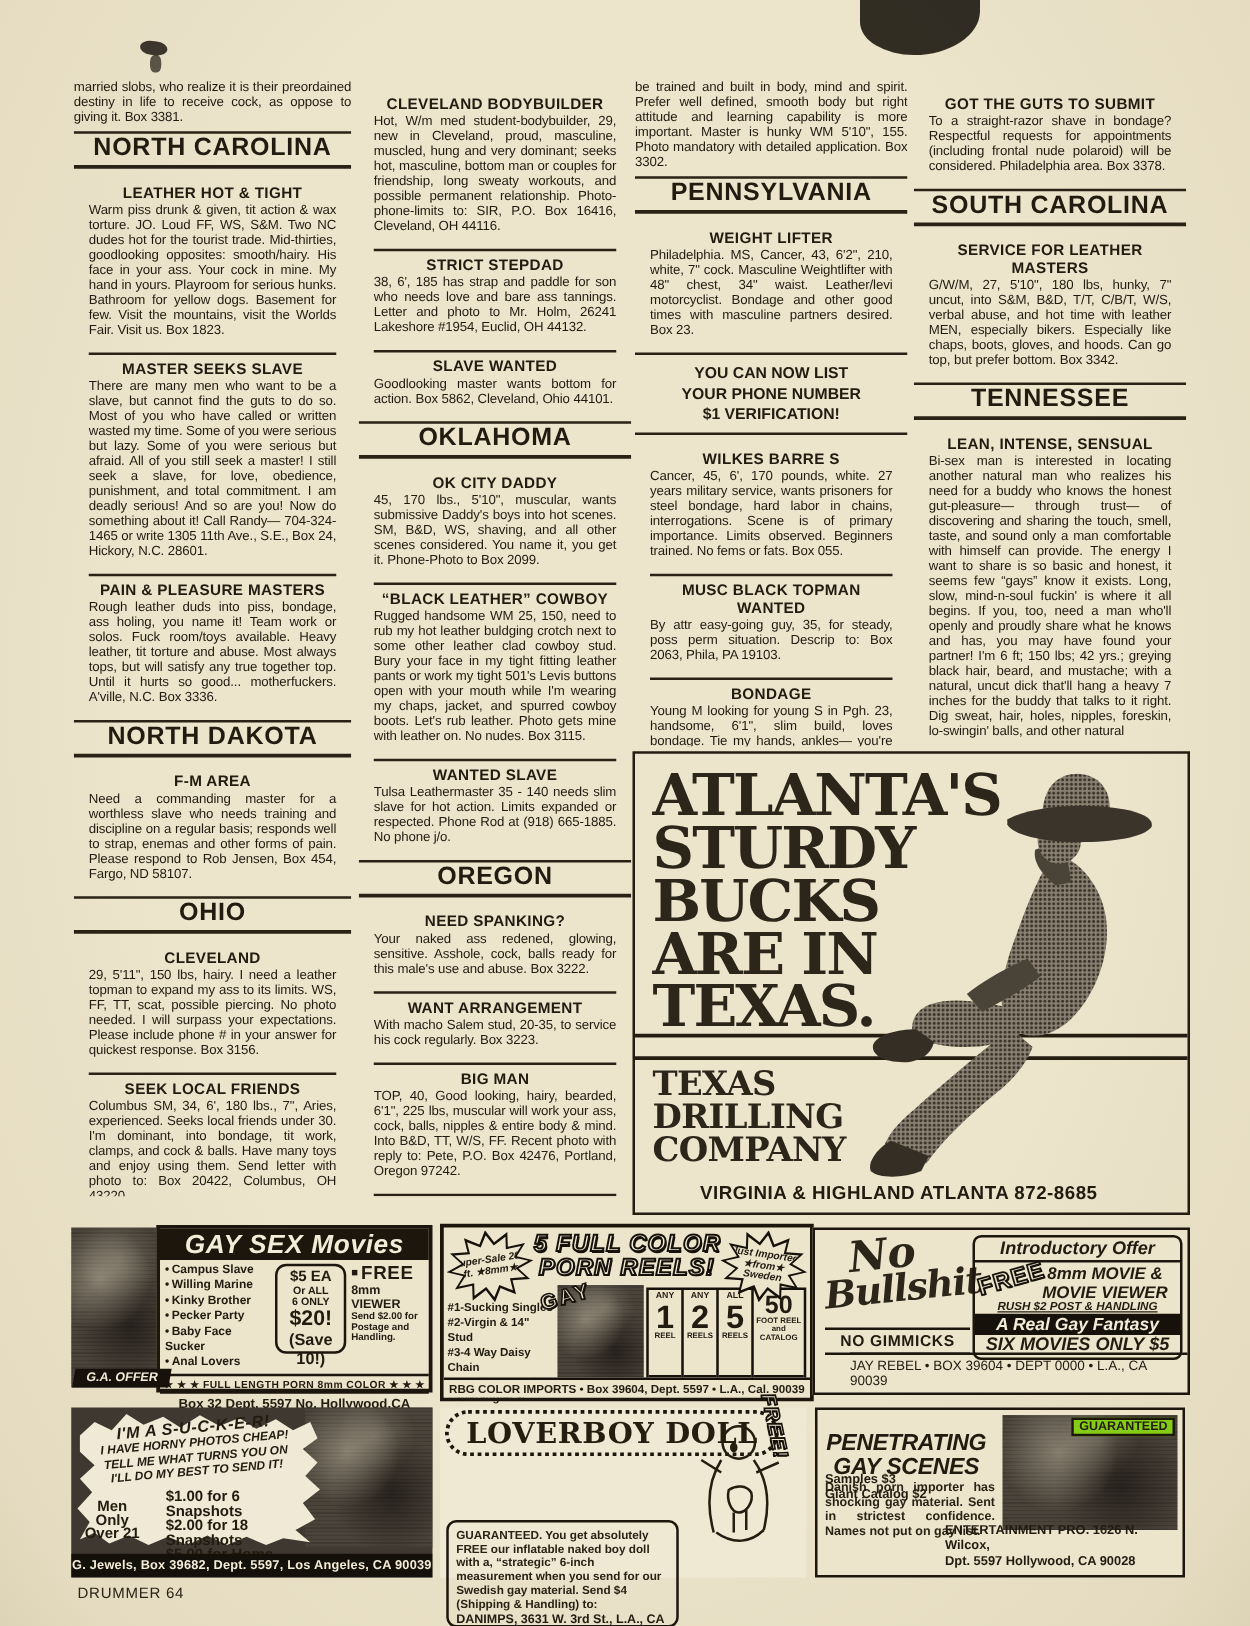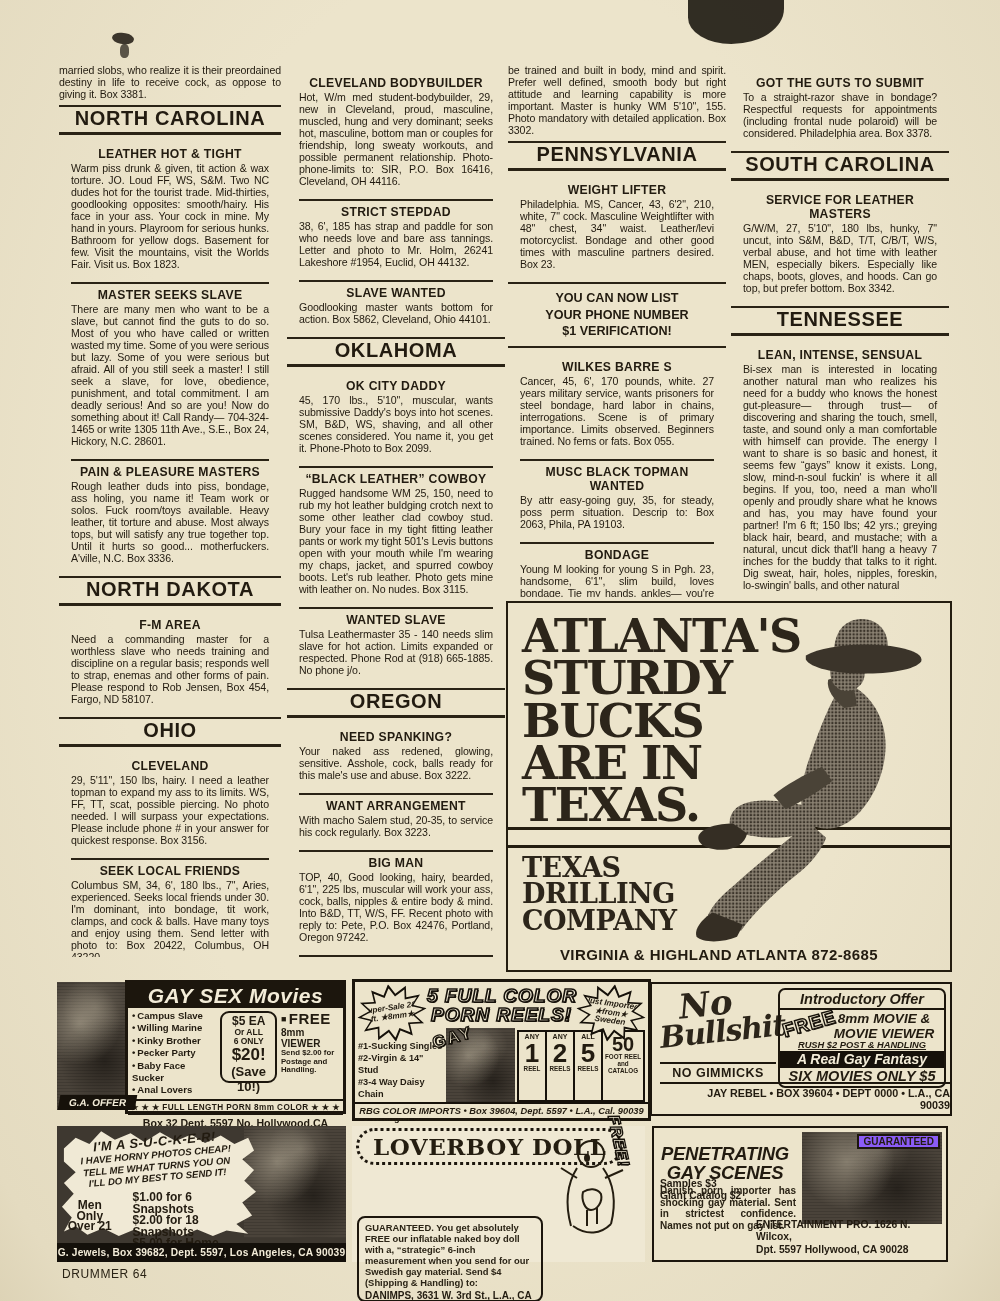--- a/index.html
+++ b/index.html
@@ -87,41 +87,41 @@
   .reels-table{display:flex;border:2px solid #16110a;margin:4px 0 0 2px;height:82px;background:#ece4cb;}
   .cell{width:26px;border-left:2px solid #16110a;display:flex;flex-direction:column;align-items:center;}
   .cell:first-child{border-left:none;}
   .cell .t{font-size:7px;font-weight:bold;margin-top:1px;}
   .cell .n{font-size:26px;font-weight:900;line-height:26px;}
   .cell .b{font-size:6.3px;font-weight:bold;text-align:center;line-height:6.8px;}
   .cell .p{font-size:11px;font-weight:900;border-top:2px solid #16110a;width:100%;text-align:center;margin-top:auto;}
   .cell.last{width:40px;}
   .cell.last .n{font-size:20px;line-height:20px;margin-top:2px;}
   .reels-addr{position:absolute;left:0;right:0;bottom:0;border-top:2px solid #16110a;font-weight:bold;font-size:9.3px;
-    text-align:center;padding:2px 0;background:#ece4cb;font-style:italic;}
+    text-align:center;padding:2px 0;background:#ece4cb;}
   
   .nbs{position:absolute;left:650px;top:982px;width:298px;height:130px;border:2px solid #1c160d;background:#ece4cb;}
   .nbs-script{position:absolute;left:6px;top:4px;width:118px;text-align:center;transform:rotate(-6deg);
     font-family:"DejaVu Serif", serif;font-style:italic;font-weight:bold;color:#2c251a;}
   .nbs-script .l1{display:block;font-size:34px;line-height:30px;margin-right:20px;}
   .nbs-script .l2{display:block;font-size:30px;line-height:28px;letter-spacing:-1px;}
   .nbs-gimmicks{position:absolute;left:8px;top:78px;width:116px;text-align:center;font-weight:bold;font-size:12.5px;
     letter-spacing:.5px;border-top:2px solid #1c160d;border-bottom:2px solid #1c160d;padding:2px 0;}
   .nbs-box{position:absolute;right:4px;top:4px;width:164px;height:96px;border:2.5px solid #1c160d;border-radius:7px;
     text-align:center;overflow:hidden;}
   .nbs-offer{font-style:italic;font-weight:bold;font-size:14.5px;border-bottom:2px solid #1c160d;padding:1px 0;}
   .nbs-freerow{position:relative;height:30px;}
   .nbs-free{position:absolute;left:2px;top:3px;transform:rotate(-16deg);font-weight:900;font-size:19px;letter-spacing:1px;
     color:#ece4cb;-webkit-text-stroke:1.4px #16110a;text-shadow:1px 1px 0 #16110a;}
   .nbs-movie{margin-left:44px;font-style:italic;font-weight:bold;font-size:13.5px;line-height:14.5px;padding-top:2px;}
   .nbs-rush{font-style:italic;font-weight:bold;font-size:9.3px;text-decoration:underline;}
   .nbs-fantasy{background:#16110a;color:#f3ecd8;font-style:italic;font-weight:bold;font-size:14px;line-height:17px;margin-top:1px;}
   .nbs-six{font-style:italic;font-weight:bold;font-size:14.5px;line-height:17px;}
-  .nbs-addr{position:absolute;left:0;right:0;bottom:0;border-top:2px solid #1c160d;font-weight:bold;font-size:10.8px;
-    text-align:right;padding:3px 0;margin-left:28px;}
+  .nbs-addr{position:absolute;left:0;right:0;bottom:0;border-top:2px solid #1c160d;font-weight:normal;font-size:10.8px;
+    text-align:left;padding:3px 0;margin-left:28px;}
   
   .suck{position:absolute;left:57px;top:1126px;width:289px;height:136px;background:#3e3830;overflow:hidden;}
   .suck-photo{position:absolute;right:0;top:0;width:102px;height:112px;}
   .suck-burst{position:absolute;left:3px;top:3px;width:196px;height:108px;background:#f0e9d5;
     clip-path:polygon(2% 18%,8% 8%,15% 14%,21% 2%,28% 10%,36% 4%,43% 12%,51% 3%,59% 11%,67% 5%,74% 13%,82% 6%,89% 14%,96% 8%,99% 20%,93% 28%,99% 38%,94% 48%,100% 58%,93% 68%,98% 80%,90% 88%,96% 97%,85% 94%,78% 99%,70% 93%,62% 99%,54% 92%,46% 99%,38% 93%,30% 99%,22% 92%,14% 98%,8% 90%,2% 95%,6% 82%,1% 72%,7% 60%,2% 50%,8% 40%,2% 30%);}
   .suck-rot{position:absolute;left:14px;top:8px;width:170px;transform:rotate(-5deg);text-align:center;}
   .suck-title{font-weight:bold;font-style:italic;font-size:13px;letter-spacing:.5px;}
   .suck-line{font-weight:bold;font-size:9.6px;line-height:11.5px;font-style:italic;}
   .suck-prices{position:absolute;left:10px;top:66px;width:180px;display:flex;font-weight:bold;font-size:12px;gap:20px;}
   .suck-men{width:52px;text-align:center;padding-top:8px;line-height:10.5px;}
@@ -136,21 +136,21 @@
   .lb-body{font-size:9.4px;line-height:11px;font-weight:bold;color:#2a2315;margin:0;}
   .lb-addr{font-size:10px;font-weight:900;margin-top:2px;}
   .lb-art{position:absolute;right:2px;top:8px;width:96px;height:124px;}
   .lb-free{position:absolute;right:0px;top:6px;transform:rotate(78deg);font-weight:900;font-style:italic;font-size:16px;
     color:#efe8d3;-webkit-text-stroke:1.3px #16110a;text-shadow:1px 1px 0 #16110a;letter-spacing:1px;}
   
   .pen{position:absolute;left:652px;top:1126px;width:296px;height:136px;border:2.5px solid #1c160d;background:#ece4cb;box-sizing:border-box;}
   .pen-title{width:142px;text-align:center;font-weight:bold;font-style:italic;font-size:18.5px;line-height:19px;padding-top:16px;letter-spacing:-.3px;}
   .pen-body{width:136px;font-size:10px;line-height:11.6px;text-align:justify;margin:3px 0 0 6px;font-weight:bold;color:#2a2315;}
   .pen-photo{position:absolute;right:4px;top:4px;width:140px;height:92px;}
-  .pen-guar{position:absolute;right:6px;top:6px;background:#8b5cf6;border:2px solid #1c160d;font-weight:bold;font-size:10px;padding:0 4px;text-align:center;}
+  .pen-guar{position:absolute;right:6px;top:6px;background:#84cc16;border:2px solid #1c160d;font-weight:bold;font-size:10px;padding:0 4px;text-align:center;}
   .pen-bottom{position:absolute;left:6px;right:4px;bottom:4px;display:flex;font-weight:bold;font-size:10.3px;line-height:12.5px;}
   .pen-bottom .pb-l{width:96px;}
   .pen-bottom .pb-r{flex:1;margin-top:41px;}
   .footer{position:absolute;left:62px;top:1267px;font-size:12px;letter-spacing:.6px;color:#2a2315;}
 </style>
 </head>
 <body>
 
 <div class="page">
   <div class="smudge s1"></div>

